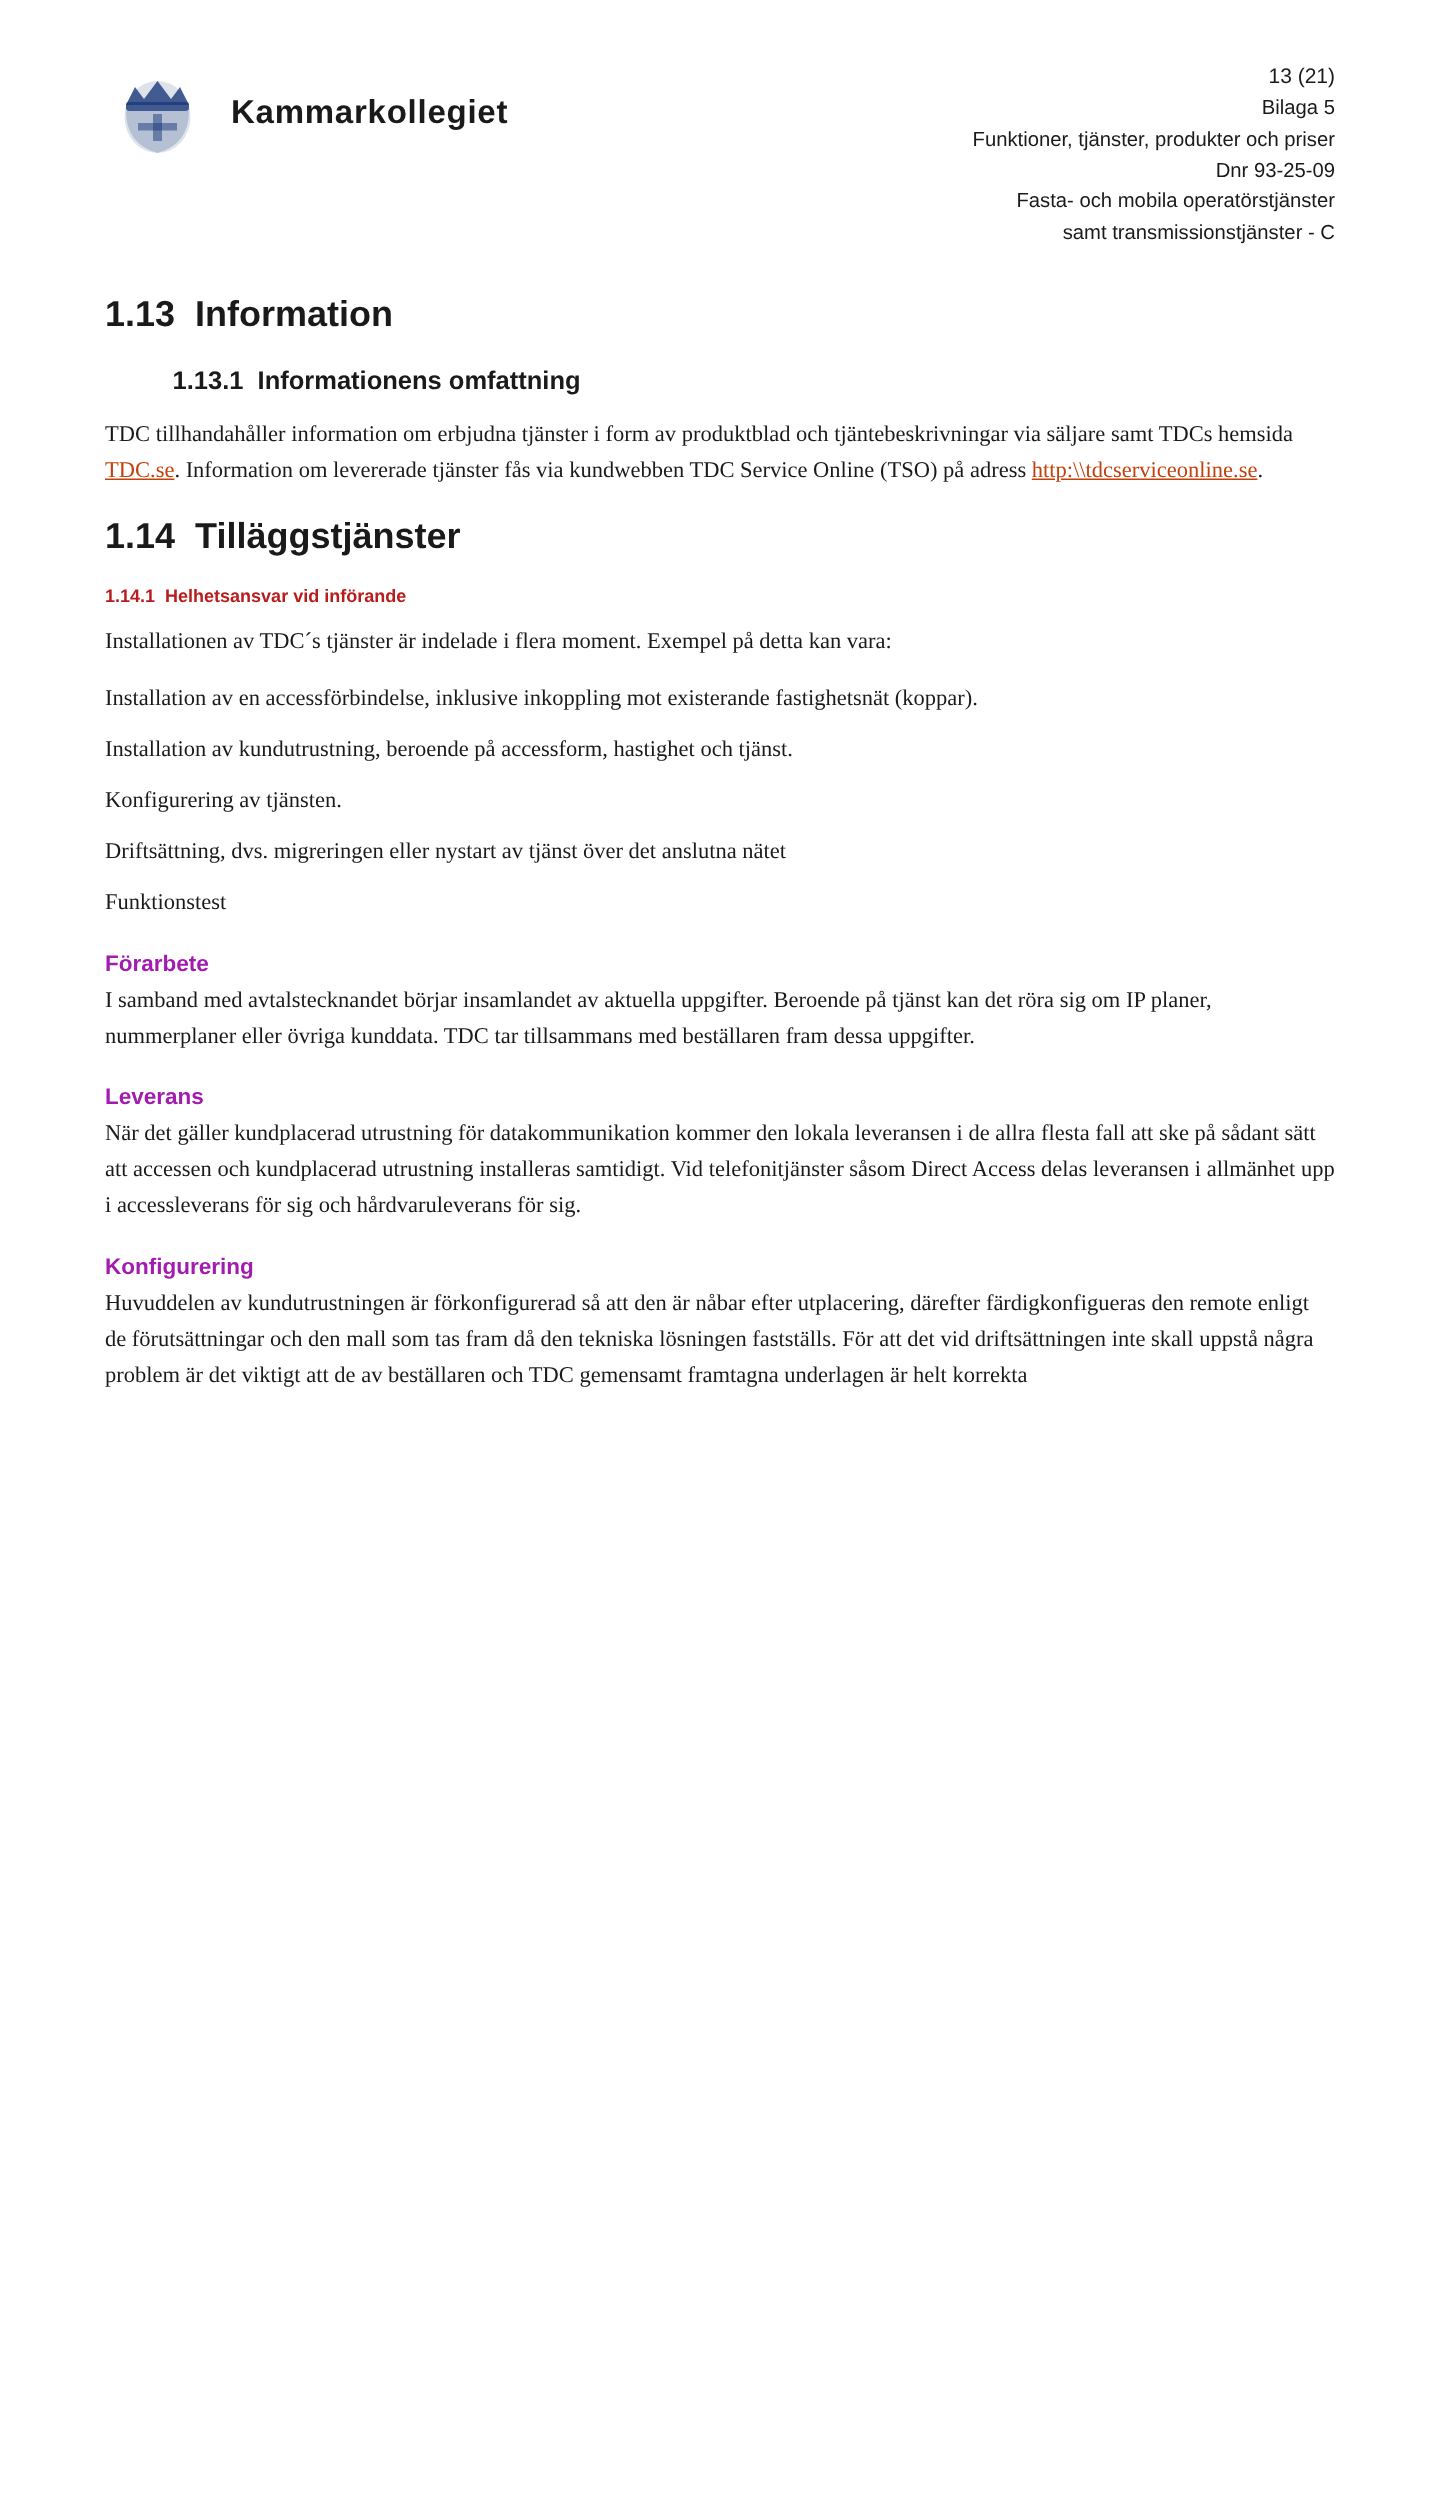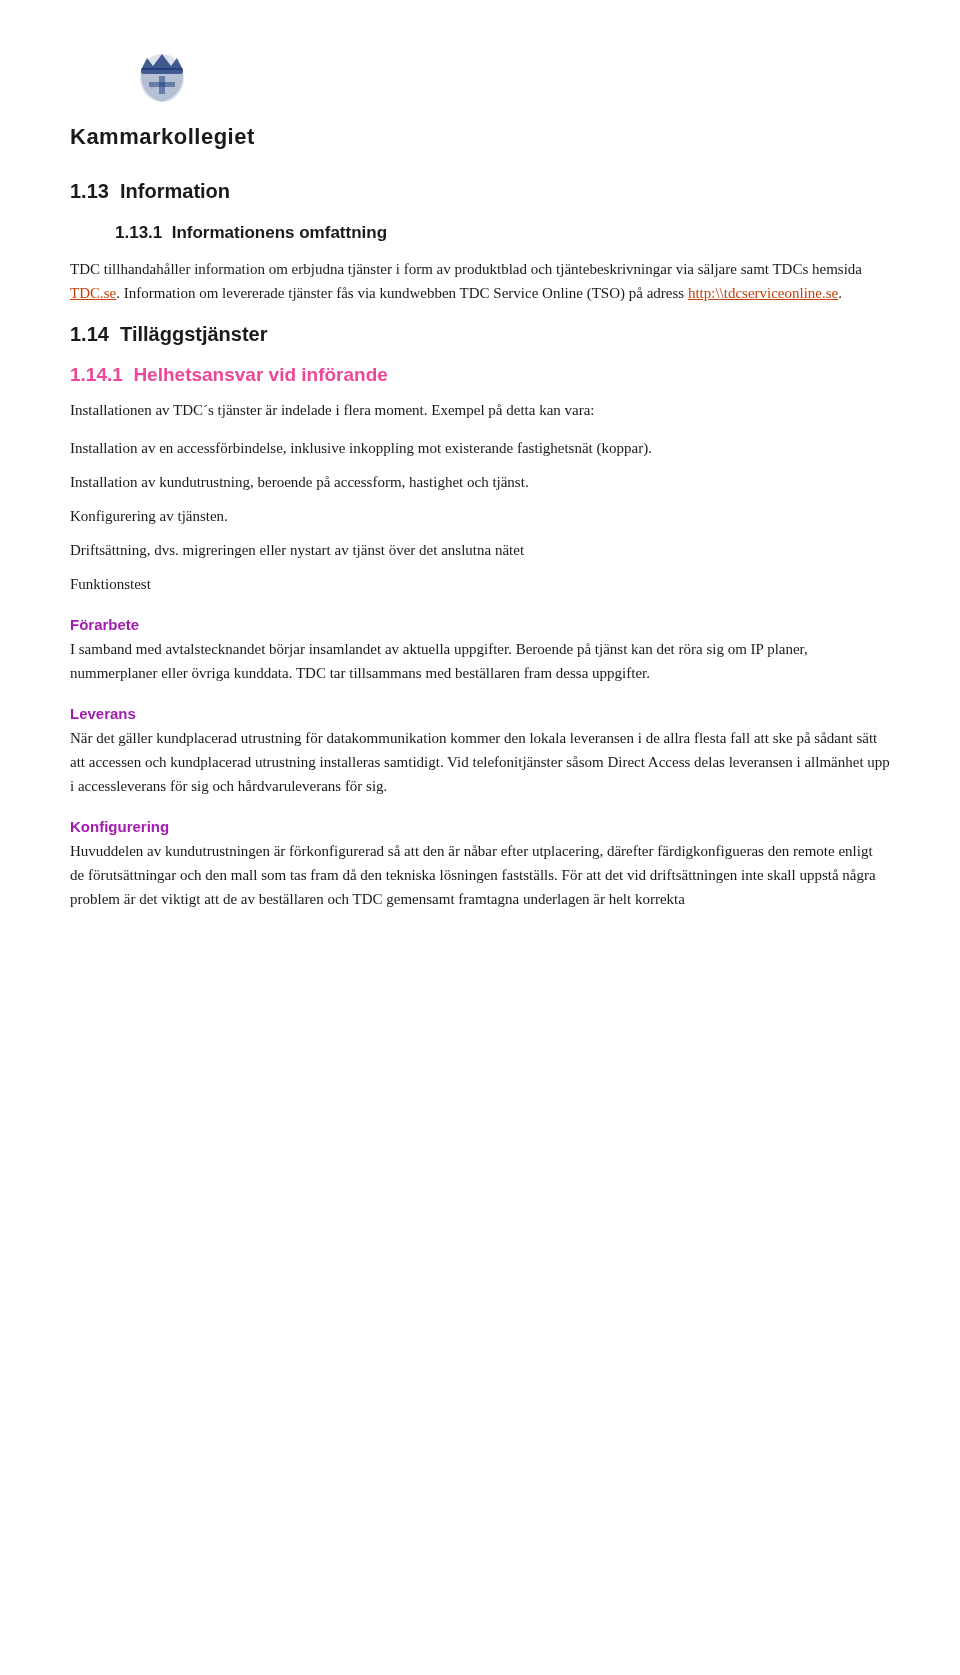--- a/index.html
+++ b/index.html
@@ -30,21 +30,20 @@
       justify-content: space-between;
       align-items: flex-start;
       margin-bottom: 30px;
       border-bottom: none;
     }
 
     .header-left {
       display: flex;
       align-items: center;
       gap: 14px;
-      flex-direction: column;
     }
 
     .logo-emblem {
       width: 70px;
       height: 70px;
     }
 
     .logo-text {
       font-family: Arial, sans-serif;
       font-size: 22px;
@@ -61,42 +60,42 @@
       line-height: 1.55;
     }
 
     .page-number {
       font-size: 14px;
       font-weight: normal;
     }
 
     .section-heading-large {
       font-family: Arial, sans-serif;
-      font-size: 20px;
+      font-size: 24px;
       font-weight: bold;
       color: #1a1a1a;
       margin-top: 18px;
       margin-bottom: 18px;
     }
 
     .section-heading-medium {
       font-family: Arial, sans-serif;
       font-size: 17px;
       font-weight: bold;
       color: #1a1a1a;
       margin-top: 20px;
       margin-bottom: 14px;
       margin-left: 45px;
     }
 
     .section-heading-sub {
       font-family: Arial, sans-serif;
-      font-size: 19px;
-      font-weight: bold;
-      color: #ec4899;
+      font-size: 12px;
+      font-weight: bold;
+      color: #b91c1c;
       margin-top: 18px;
       margin-bottom: 12px;
     }
 
     .body-text {
       font-size: 15px;
       line-height: 1.6;
       color: #1a1a1a;
       margin-bottom: 10px;
     }
@@ -147,20 +146,28 @@
           <rect x="14" y="28" width="42" height="6" rx="2" fill="#1a3a7a" opacity="0.8"></rect>
 
           <path d="M14 34 Q14 56 35 62 Q56 56 56 34 Z" fill="#1a3a7a" opacity="0.2"></path>
 
           <rect x="32" y="36" width="6" height="18" fill="#1a3a7a" opacity="0.5"></rect>
           <rect x="22" y="42" width="26" height="5" fill="#1a3a7a" opacity="0.5"></rect>
         </g>
       </svg>
       <span class="logo-text">Kammarkollegiet</span>
     </div>
+    <div class="header-right">
+      <div class="page-number">13 (21)</div>
+      <div>Bilaga 5</div>
+      <div>Funktioner, tjänster, produkter och priser</div>
+      <div>Dnr 93-25-09</div>
+      <div>Fasta- och mobila operatörstjänster</div>
+      <div>samt transmissionstjänster - C</div>
+    </div>
   </div>
 
   <div class="section-heading-large">
     <span>1.13</span>&nbsp;&nbsp;<span>Information</span>
   </div>
 
   <div class="section-heading-medium">
     <span>1.13.1</span>&nbsp;&nbsp;<span>Informationens omfattning</span>
   </div>
 

